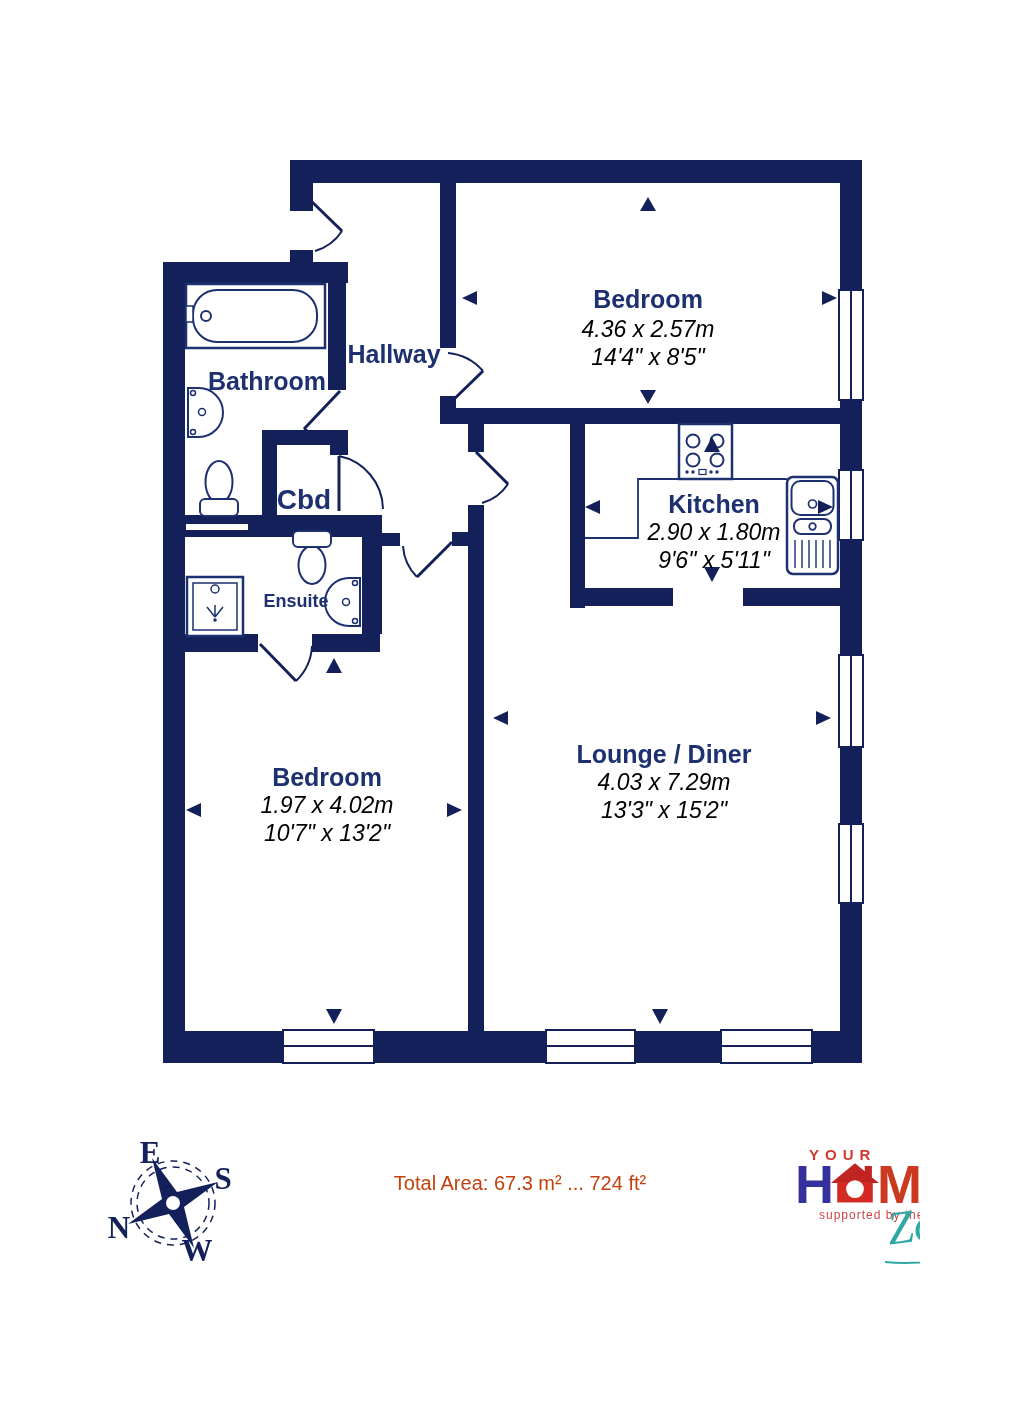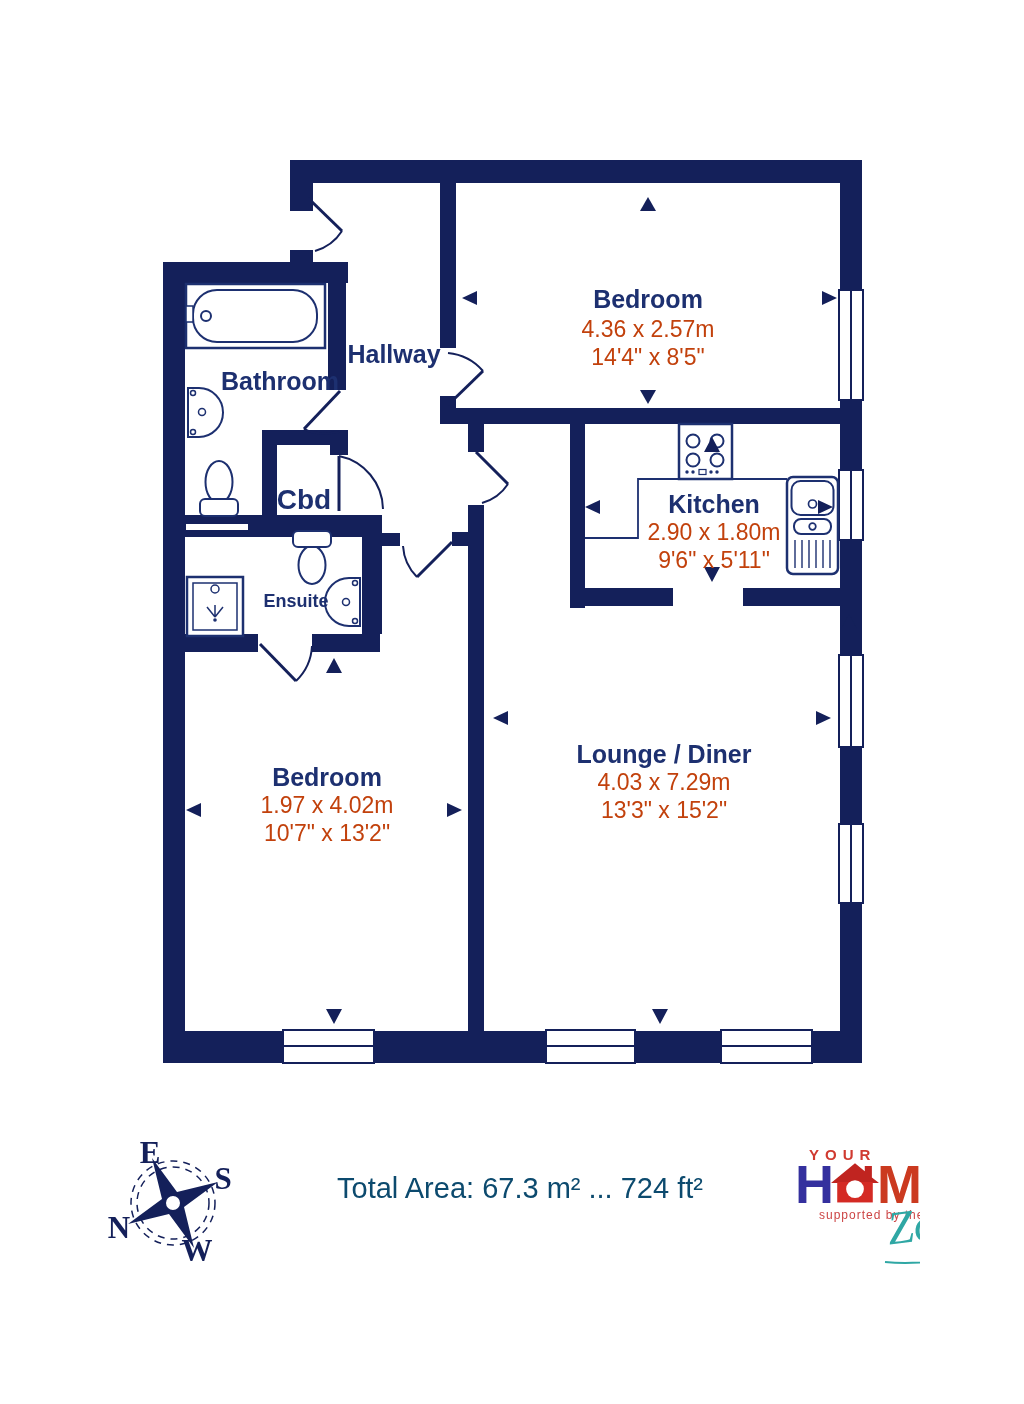--- a/index.html
+++ b/index.html
@@ -1,25 +1,25 @@
 <!DOCTYPE html>
 <html><head>
 <meta charset="utf-8">
 <style>
   html,body{margin:0;padding:0;background:#ffffff;}
   #canvas{position:relative;width:920px;height:1404px;background:#ffffff;overflow:hidden;
           font-family:"Liberation Sans",sans-serif;}
   #plan-svg{position:absolute;left:0;top:0;}
   .room-label{position:absolute;transform:translate(-50%,0);font-weight:bold;font-size:25px;
               color:#1d3070;white-space:nowrap;line-height:1;}
-  .room-dim{position:absolute;transform:translate(-50%,0);font-size:23px;color:#c2410c;
-            white-space:nowrap;line-height:1;}
+  .room-dim{position:absolute;transform:translate(-50%,0);font-size:23px;color:#000000;
+            white-space:nowrap;line-height:1;font-style:italic;}
   .compass-letter{position:absolute;transform:translate(-50%,-50%);
                   font-family:"Liberation Serif",serif;font-weight:bold;font-size:31px;color:#14205a;}
-  .footer-total{position:absolute;transform:translate(-50%,0);font-size:29px;color:#0c4a6e;white-space:nowrap;}
+  .footer-total{position:absolute;transform:translate(-50%,0);font-size:20px;color:#c2410c;white-space:nowrap;}
   .footer-disclaimer{position:absolute;transform:translate(-50%,0);font-size:20px;color:#1d3070;white-space:nowrap;}
   
   #logo{position:absolute;left:795px;top:1146px;width:210px;height:120px;}
   .logo-your{position:absolute;left:14px;top:0;font-size:15px;font-weight:bold;color:#d03a30;
              letter-spacing:6px;text-align:right;}
   .logo-home{position:absolute;left:0;top:10px;display:flex;align-items:flex-end;height:52px;}
   .logo-h{font-size:54px;line-height:0.85;font-weight:bold;color:#34309e;}
   .logo-house{margin:0 -2px -1px -3px;}
   .logo-m{font-size:54px;line-height:0.85;font-weight:bold;color:#cb3a20;}
   .logo-e{font-size:54px;line-height:0.85;font-weight:bold;color:#e5901f;}
@@ -223,21 +223,21 @@
       <polygon points="128,1224 162,1199 152,1158 177,1192 218,1182 184,1207 194,1248 169,1214" fill="#14205a"></polygon>
       <circle cx="173" cy="1203" r="8" fill="#ffffff" stroke="#14205a" stroke-width="2"></circle>
     </g>
   </svg>
 
   <div class="room-label" style="left:648px;top:287px;">Bedroom</div>
   <div class="room-dim" style="left:648px;top:318px;">4.36 x 2.57m</div>
   <div class="room-dim" style="left:648px;top:346px;">14'4" x 8'5"</div>
 
   <div class="room-label" style="left:394px;top:342px;">Hallway</div>
-  <div class="room-label" style="left:280px;top:369px;">Bathroom</div>
+  <div class="room-label" style="left:267px;top:369px;">Bathroom</div>
   <div class="room-label" style="left:304px;top:486px;font-size:28px;">Cbd</div>
   <div class="room-label" style="left:296px;top:592px;font-size:18px;">Ensuite</div>
 
   <div class="room-label" style="left:714px;top:492px;">Kitchen</div>
   <div class="room-dim" style="left:714px;top:521px;">2.90 x 1.80m</div>
   <div class="room-dim" style="left:714px;top:549px;">9'6" x 5'11"</div>
 
   <div class="room-label" style="left:664px;top:742px;text-align:center;">Lounge / Diner</div>
   <div class="room-dim" style="left:664px;top:771px;">4.03 x 7.29m</div>
   <div class="room-dim" style="left:664px;top:799px;">13'3" x 15'2"</div>

